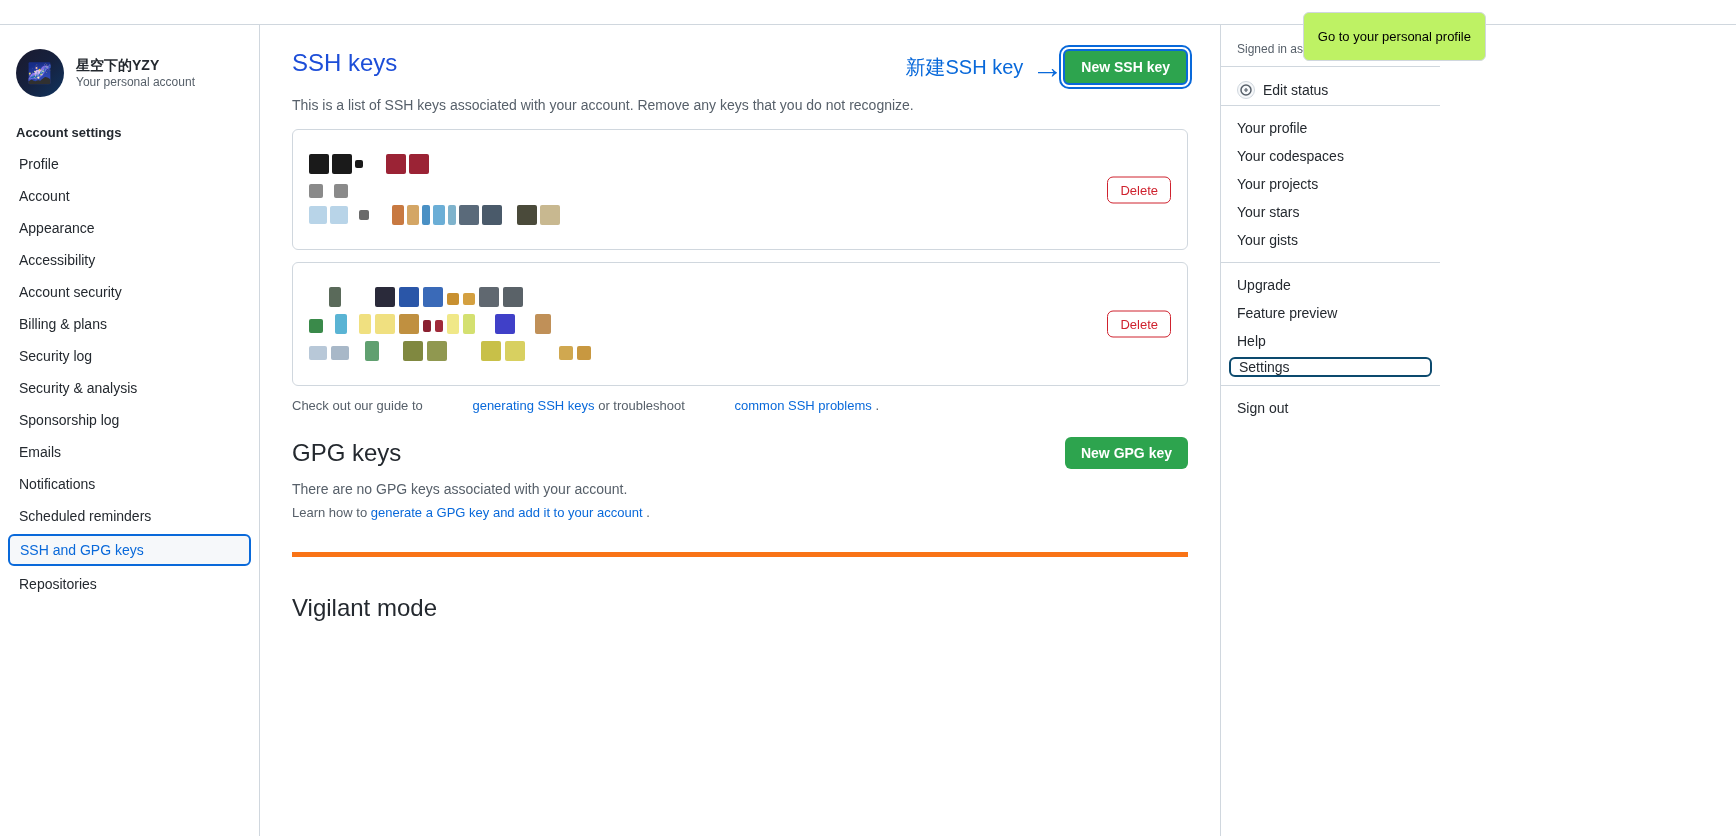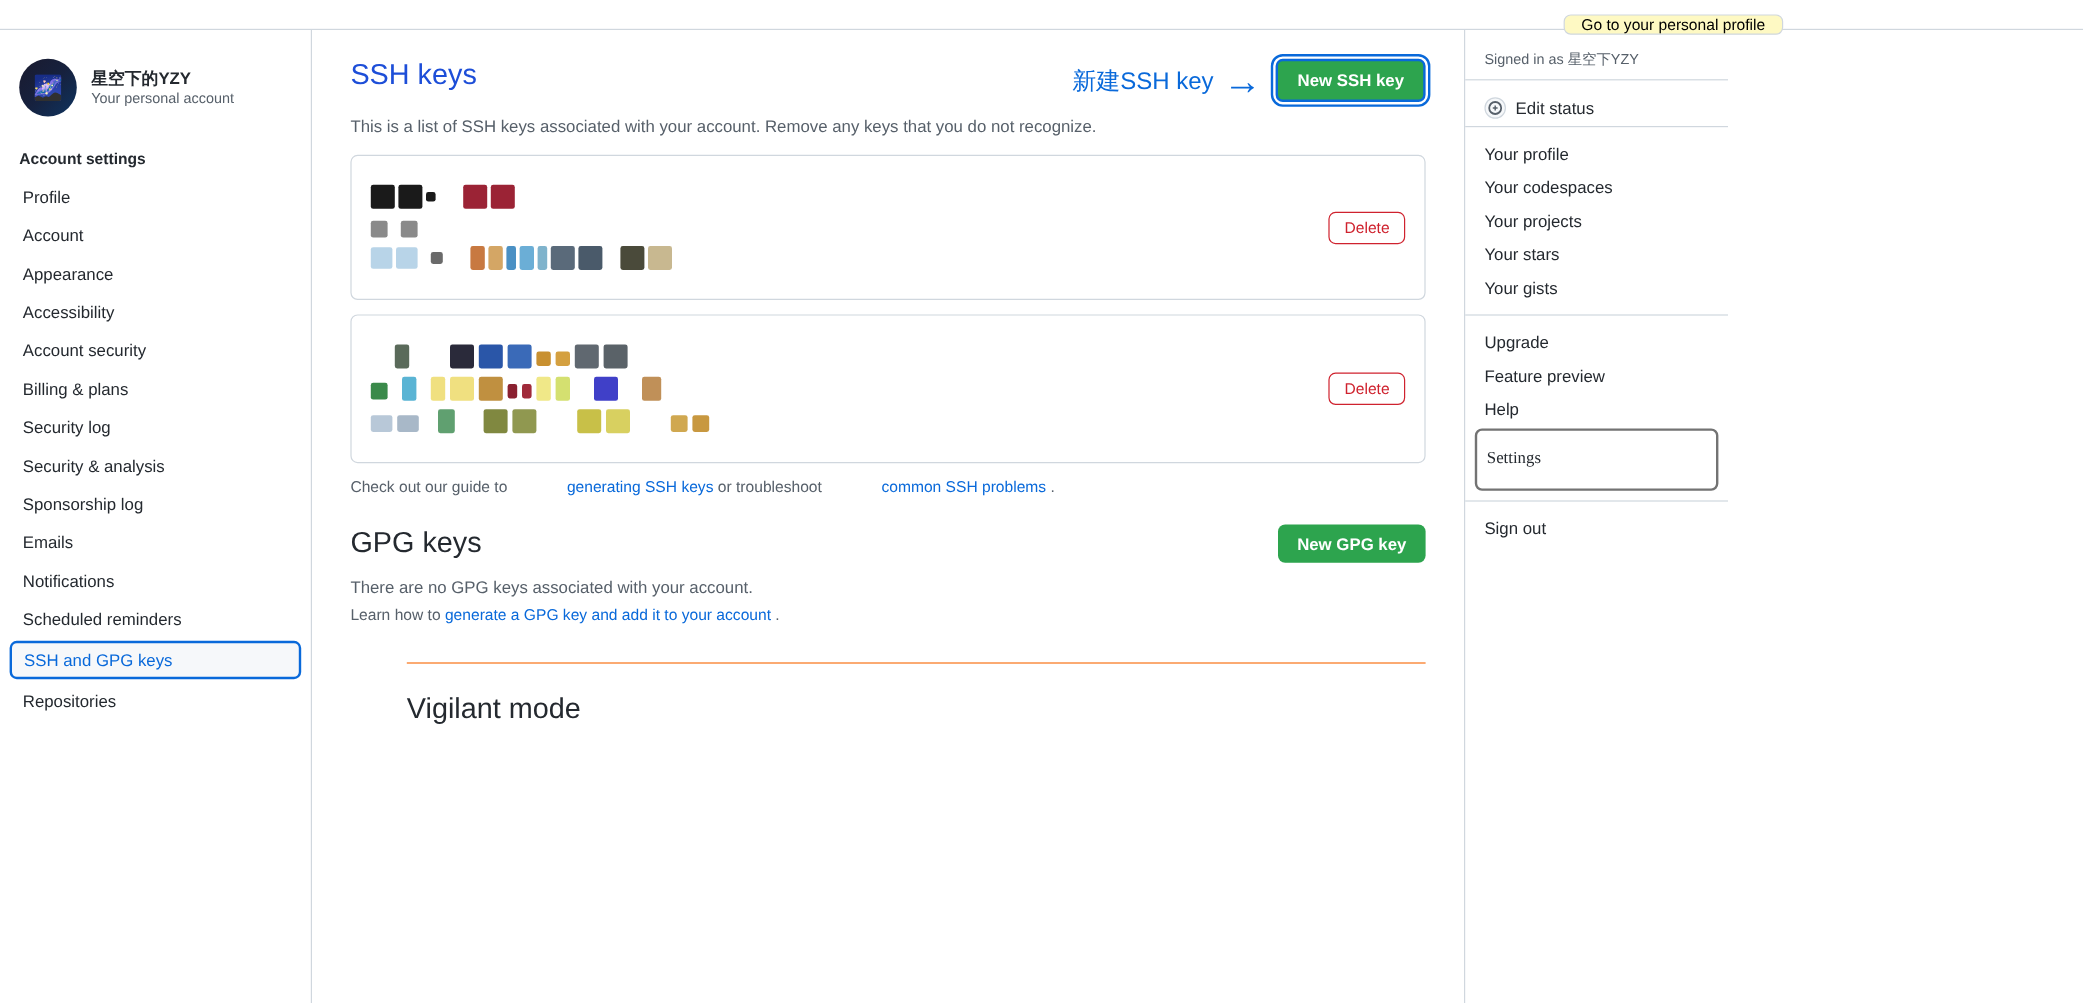--- a/index.html
+++ b/index.html
@@ -46,21 +46,21 @@
     .status-icon { width: 18px; height: 18px; border-radius: 50%; border: 1px solid #d0d7de; background: #f6f8fa; display: flex; align-items: center; justify-content: center; font-size: 10px; }
     .right-menu-item { display: block; padding: 6px 16px; font-size: 14px; color: #24292f; cursor: pointer; text-decoration: none; }
     .right-menu-divider { border: none; border-top: 1px solid #d0d7de; margin: 8px 0; }
   </style>
 </head>
 <body>
 
 <div style="position:relative;">
 
   <div style="display:flex; align-items:center; justify-content:flex-end; padding:12px 24px; border-bottom:1px solid #d0d7de; background:#fff; position:relative;">
-    <button style="border:1px solid #d0d7de; background:#fef9c3; border-radius:6px; padding:0 14px; font-size:13px; cursor:pointer; position:absolute; right:250px; top:12px;">Go to your personal profile</button>
+    <button style="border:1px solid #d0d7de; background:#bef264; border-radius:6px; padding:16px 14px; font-size:13px; cursor:pointer; position:absolute; right:250px; top:12px;">Go to your personal profile</button>
   </div>
 
   <div class="layout">
 
     <div class="sidebar">
       <div class="sidebar-user">
         <div class="sidebar-avatar" style="background: linear-gradient(135deg, #1a1a2e, #16213e, #0f3460); display:flex;align-items:center;justify-content:center; color:white; font-size:20px;">🌌</div>
         <div>
           <div class="sidebar-username">星空下的YZY</div>
           <div class="sidebar-subtitle">Your personal account</div>
@@ -82,21 +82,21 @@
       <a class="sidebar-item">Notifications</a>
       <a class="sidebar-item">Scheduled reminders</a>
       <a class="sidebar-item active" style="border:2px solid #0969da; border-radius:6px; margin:2px 8px; padding:6px 10px; color:#0969da;">SSH and GPG keys</a>
       <a class="sidebar-item">Repositories</a>
     </div>
 
     <div class="main">
 
       <div style="display:flex; align-items:flex-start; justify-content:space-between; margin-bottom:12px;">
         <h1 class="page-title" style="font-size:24px; font-weight:400;">SSH keys</h1>
-        <div style="display:flex; align-items:center; gap:12px;">
+        <div style="display:flex; align-items:center; ">
           <div style="display:flex; align-items:center; gap:8px;">
             <span style="color:#0969da; font-size:20px; font-weight:500;">新建SSH key</span>
             <span style="color:#0969da; font-size:32px; line-height:1;">→</span>
           </div>
           <button style="background:#2da44e; color:white; border:2px solid #0969da; border-radius:6px; padding:8px 16px; font-size:14px; font-weight:600; cursor:pointer; outline:2px solid #0969da; outline-offset:2px;">New SSH key</button>
         </div>
       </div>
 
       <p class="description">This is a list of SSH keys associated with your account. Remove any keys that you do not recognize.</p>
 
@@ -192,21 +192,21 @@
         <button class="new-gpg-btn">New GPG key</button>
       </div>
 
       <p class="empty-text">There are no GPG keys associated with your account.</p>
       <p class="learn-text">
         <span>Learn how to </span>
         <a href="#">generate a GPG key and add it to your account</a>
         <span>.</span>
       </p>
 
-      <div style="margin-top:32px; border-top:1px solid #f97316; padding-top:24px;margin-left:47px;">
+      <div style="margin-top:32px; border-top:5px solid #f97316; padding-top:37px;">
         <h2 style="font-size:24px; font-weight:400;">Vigilant mode</h2>
       </div>
     </div>
 
     <div class="right-panel">
       <div class="right-panel-top">Signed in as 星空下YZY</div>
 
       <div class="edit-status-btn">
         <div class="status-icon">
           <svg width="12" height="12" viewBox="0 0 12 12" fill="none">
@@ -224,21 +224,21 @@
         <a class="right-menu-item">Your stars</a>
         <a class="right-menu-item">Your gists</a>
       </div>
 
       <hr class="right-menu-divider">
 
       <div>
         <a class="right-menu-item">Upgrade</a>
         <a class="right-menu-item">Feature preview</a>
         <a class="right-menu-item">Help</a>
-        <a class="right-menu-item" style="border:2px solid #737373; border-radius:6px; margin:2px 8px; padding:16px 8px; display:block; color:#24292f;font-family:Liberation Serif, serif;">Settings</a>
+        <a class="right-menu-item" style="border:2px solid #0c4a6e; border-radius:6px; margin:2px 8px; padding:0 8px; display:block; color:#24292f;">Settings</a>
       </div>
 
       <hr class="right-menu-divider">
 
       <a class="right-menu-item">Sign out</a>
     </div>
   </div>
 </div>
 
 </body></html>

